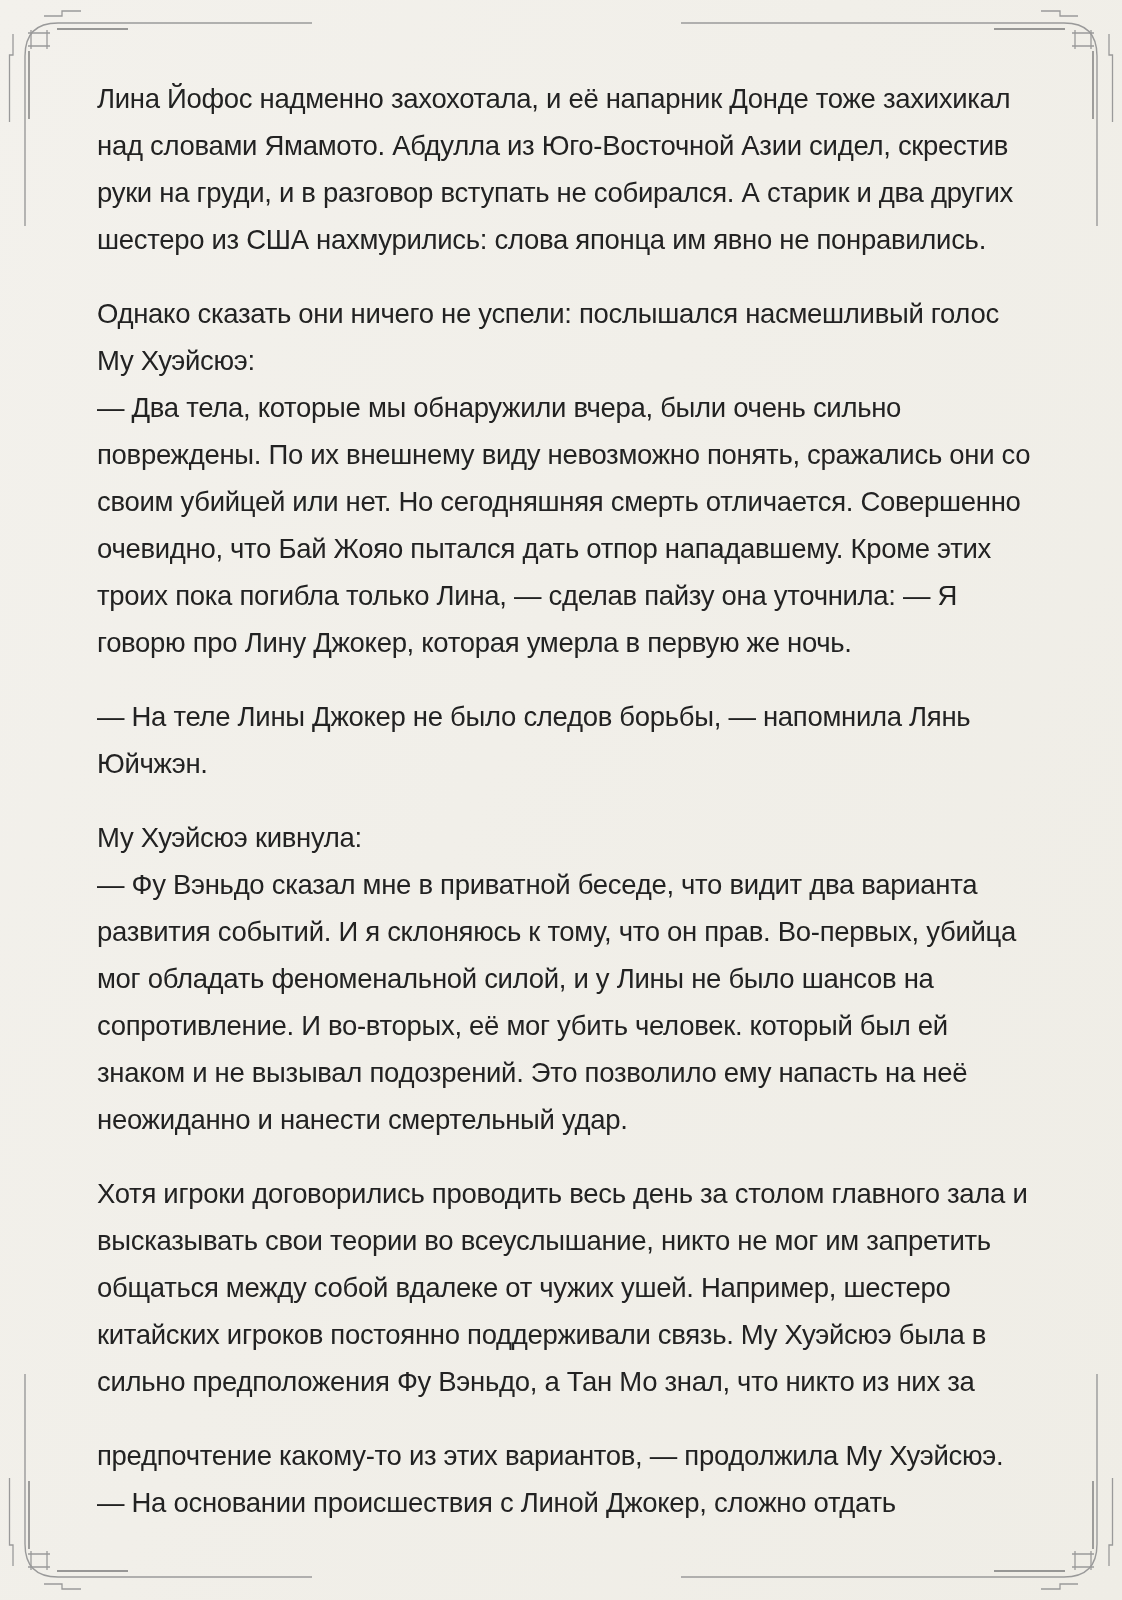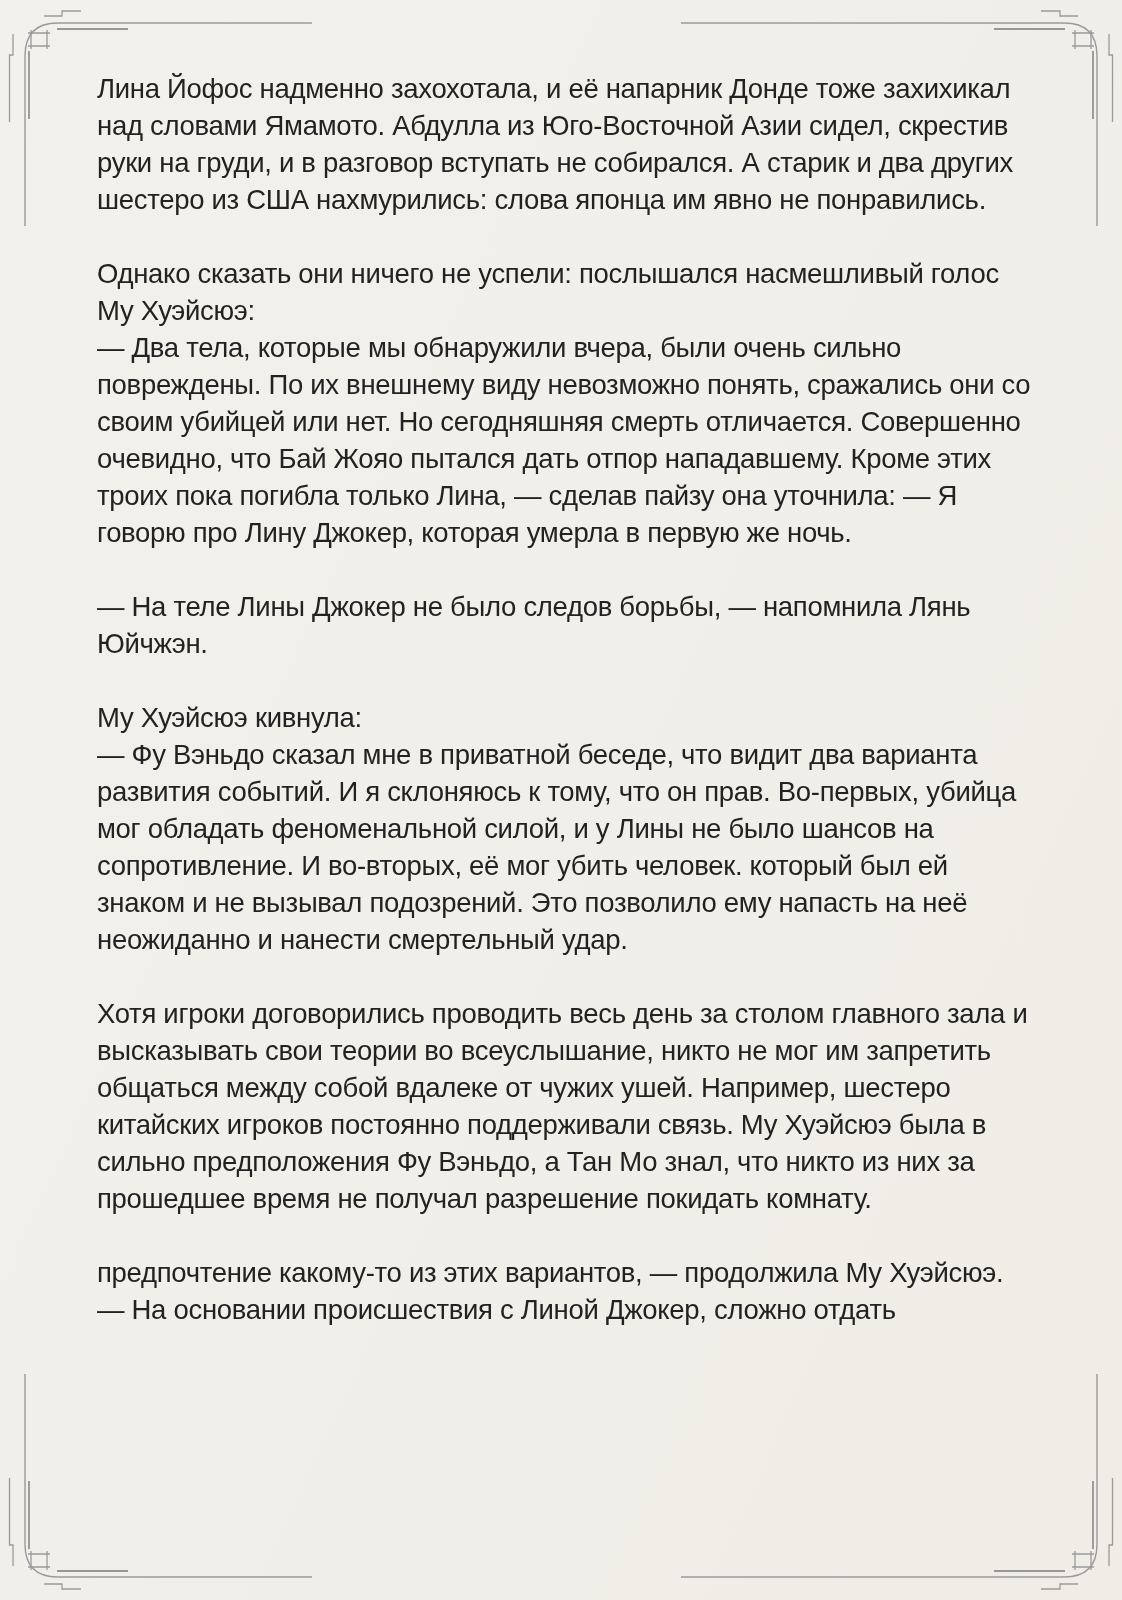--- a/index.html
+++ b/index.html
@@ -15,21 +15,21 @@
     font-family:"Liberation Sans", sans-serif;
     position:relative;overflow:hidden;
   }
   .page{position:absolute;inset:0;}
   .page-text{
     position:absolute;left:97px;top:70px;width:940px;
     font-size:27.5px;line-height:37px;letter-spacing:-0.3px;
     color:var(--ink);
   }
   .block{margin:0 0 37px 0;}
-  .line{white-space:nowrap;height:37px;}
+  .line{white-space:nowrap;height:37px;margin-top:10px;}
   .corner{position:absolute;pointer-events:none;overflow:hidden;}
   .corner svg{display:block;}
   .corner.tl{top:0;left:0;width:312px;height:232px;}
   .corner.tr{top:0;right:0;width:442px;height:232px;transform:scaleX(-1);}
   .corner.bl{bottom:0;left:0;width:312px;height:232px;transform:scaleY(-1);}
   .corner.br{bottom:0;right:0;width:442px;height:232px;transform:scale(-1,-1);}
   .ol{stroke:var(--line);fill:none;}
   .ola{stroke:var(--line-accent);fill:none;}
 </style>
 </head>
@@ -129,20 +129,19 @@
         <div class="line">сопротивление. И во-вторых, её мог убить человек. который был ей</div>
         <div class="line">знаком и не вызывал подозрений. Это позволило ему напасть на неё</div>
         <div class="line">неожиданно и нанести смертельный удар.</div>
       </div>
       <div class="block">
         <div class="line">Хотя игроки договорились проводить весь день за столом главного зала и</div>
         <div class="line">высказывать свои теории во всеуслышание, никто не мог им запретить</div>
         <div class="line">общаться между собой вдалеке от чужих ушей. Например, шестеро</div>
         <div class="line">китайских игроков постоянно поддерживали связь. Му Хуэйсюэ была в</div>
         <div class="line">сильно предположения Фу Вэньдо, а Тан Мо знал, что никто из них за</div>
-        <div class="line">прошедшее время не получал разрешение покидать комнату.</div>
       </div>
       <div class="block">
         <div class="line">предпочтение какому-то из этих вариантов, — продолжила Му Хуэйсюэ.</div>
         <div class="line">— На основании происшествия с Линой Джокер, сложно отдать</div>
       </div>
     </div>
 </div>
 
 </body></html>

